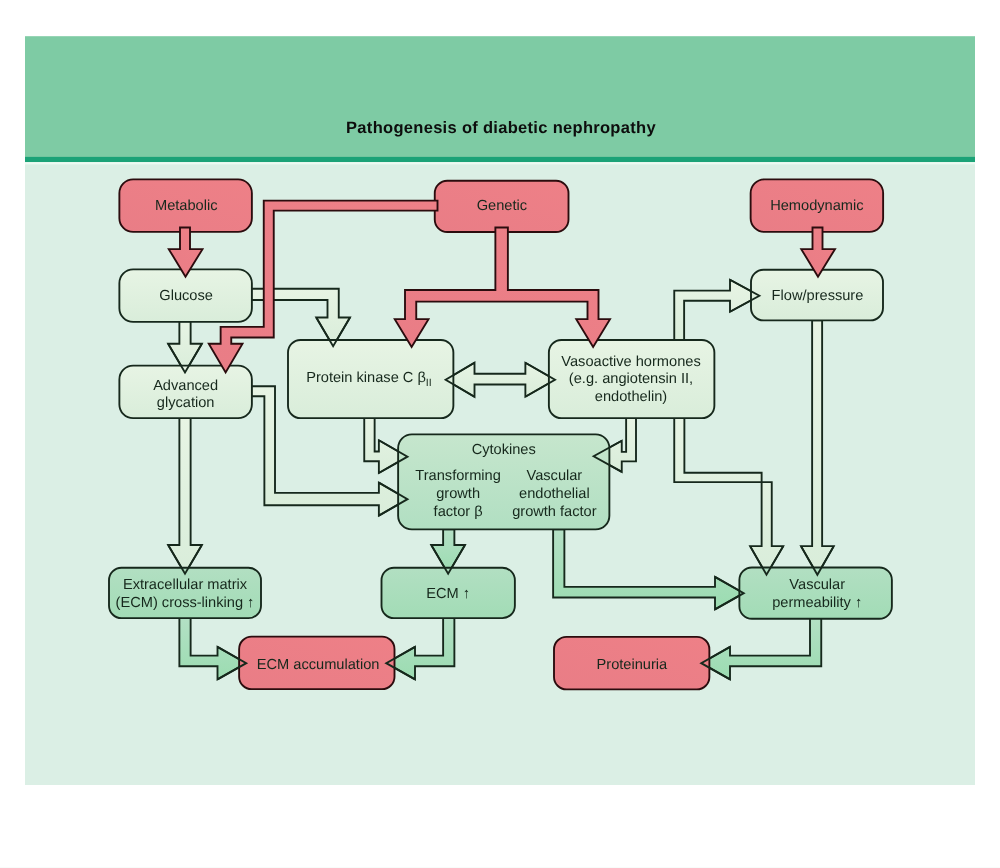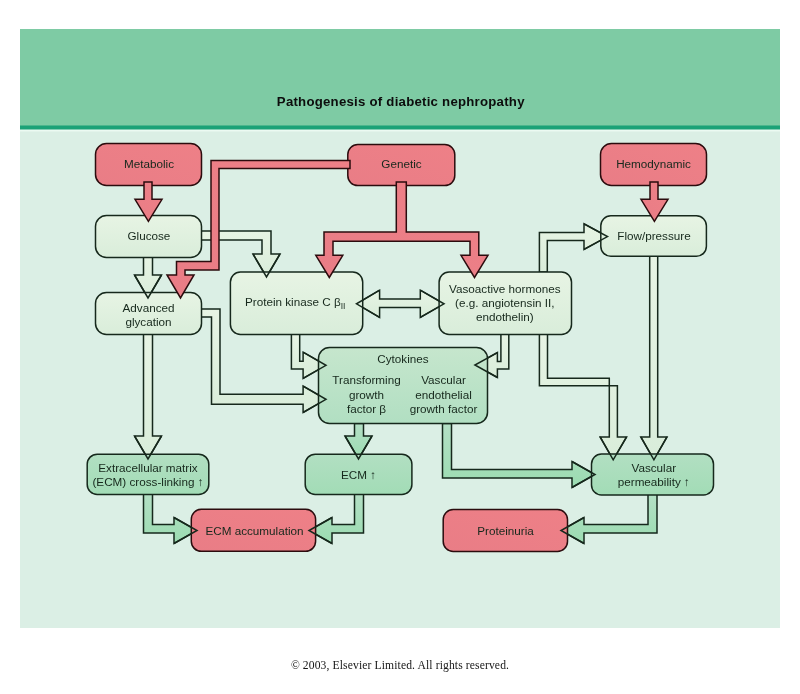--- a/index.html
+++ b/index.html
@@ -185,14 +185,13 @@
 
       <path fill="url(#gPink)" d="M 350 160.5 L 350 168.5 L 219 168.5 L 219 270 L 185 270 L 185 275 L 194 275 L 180.5 298 L 167 275 L 176.5 275 L 176.5 261.5 L 211 261.5 L 211 160.5 Z"></path>
 
       <path fill="url(#gPink)" d="M 144 182 L 152 182 L 152 199.3 L 162 199.3 L 148.4 221.3 L 135 199.3 L 144 199.3 Z"></path>
 
       <path fill="url(#gPink)" d="M 396.3 182 L 406.3 182 L 406.3 232 L 478.8 232 L 478.8 255.3 L 488 255.3 L 474.5 277.5 L 461 255.3 L 470 255.3 L 470 241.3 L 333 241.3 L 333 255.3 L 342.8 255.3 L 329.3 277.5 L 315.8 255.3 L 324 255.3 L 324 232 L 396.3 232 Z"></path>
 
       <path fill="url(#gPink)" d="M 650 182 L 658 182 L 658 199.3 L 668 199.3 L 654.4 221.3 L 641 199.3 L 650 199.3 Z"></path>
     </g>
   </svg>
-  <div class="caption">© 2003, Elsevier Limited. All rights reserved.</div>
 </div>
 
 </body></html>

